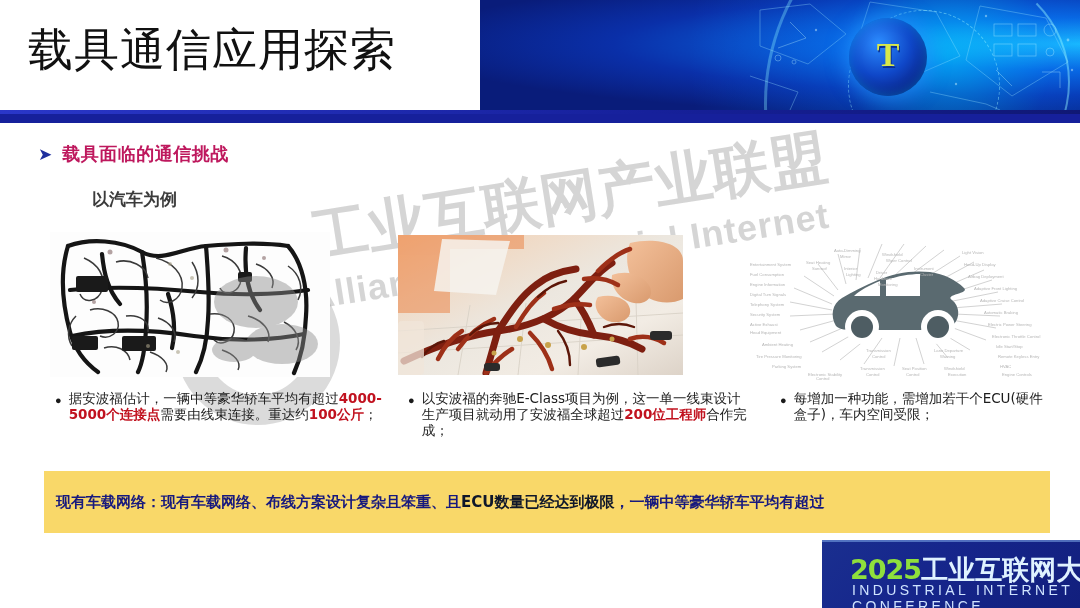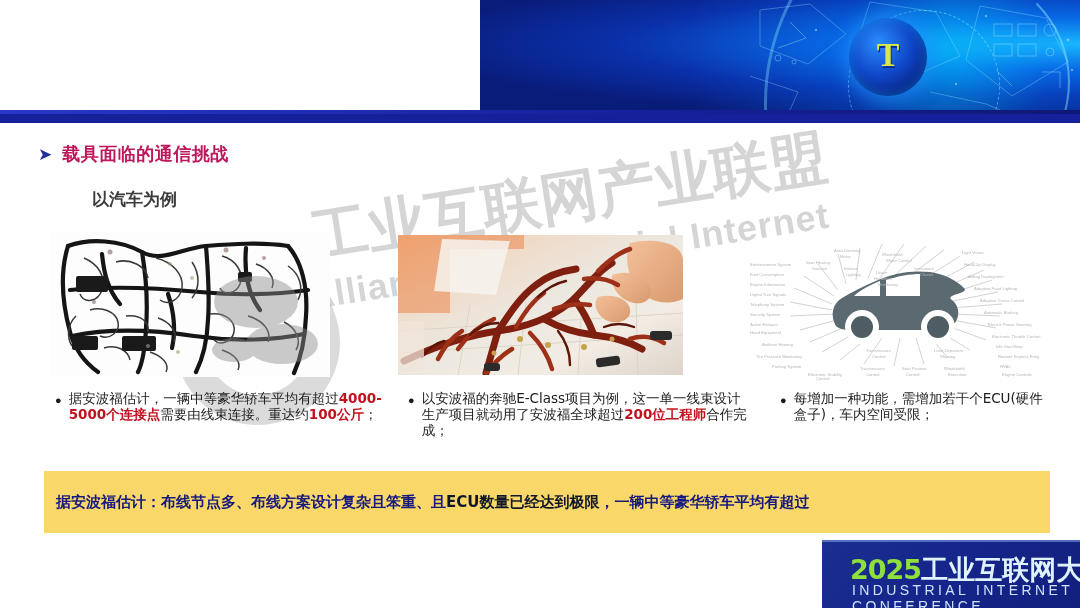--- a/index.html
+++ b/index.html
@@ -169,20 +169,21 @@
           </g>
         </svg>
       </div>
       <div class="hg-arc a1"></div>
       <div class="hg-arc a2"></div>
       <div class="hg-arc a3"></div>
       <div class="hg-arc a4"></div>
       <div class="hg-disc"></div>
       <div class="hg-t">T</div>
     </div>
+    <div class="header-title">载具通信应用探索</div>
   </div>
   <div class="header-bar">
     <div class="header-bar-shine"></div>
   </div>
 
   <div class="sec-head">
     <span class="sec-arrow">➤</span>
     <span class="sec-title">载具面临的通信挑战</span>
   </div>
   <div class="sub-head">以汽车为例</div>
@@ -445,21 +446,21 @@
       <span class="bdot">●</span>
       <span class="btxt"><span>以安波福的奔驰E-Class项目为例，这一单一线束设计生产项目就动用了安波福全球超过</span><b>200位工程师</b><span>合作完成；</span></span>
     </div>
     <div class="bcol c3">
       <span class="bdot">●</span>
       <span class="btxt"><span>每增加一种功能，需增加若干个ECU(硬件盒子)，车内空间受限；</span></span>
     </div>
   </div>
 
   <div class="callout">
-    <div class="callout-txt"><span>据安波福估计：布线节点多、布线方案设计复杂且笨重、且</span><b>ECU数量已经达到极限</b><span>，一辆中等豪华轿车平均有超过</span></div>
+    <div class="callout-txt"><span>现有车载网络：现有车载网络、布线方案设计复杂且笨重、且</span><b>ECU数量已经达到极限</b><span>，一辆中等豪华轿车平均有超过</span></div>
   </div>
 
   <div class="footer">
     <div class="footer-line"></div>
     <div class="footer-logo">
       <span class="f-year">2025</span><span class="f-cn">工业互联网大会</span>
     </div>
     <div class="f-en">INDUSTRIAL INTERNET CONFERENCE</div>
   </div>
 

